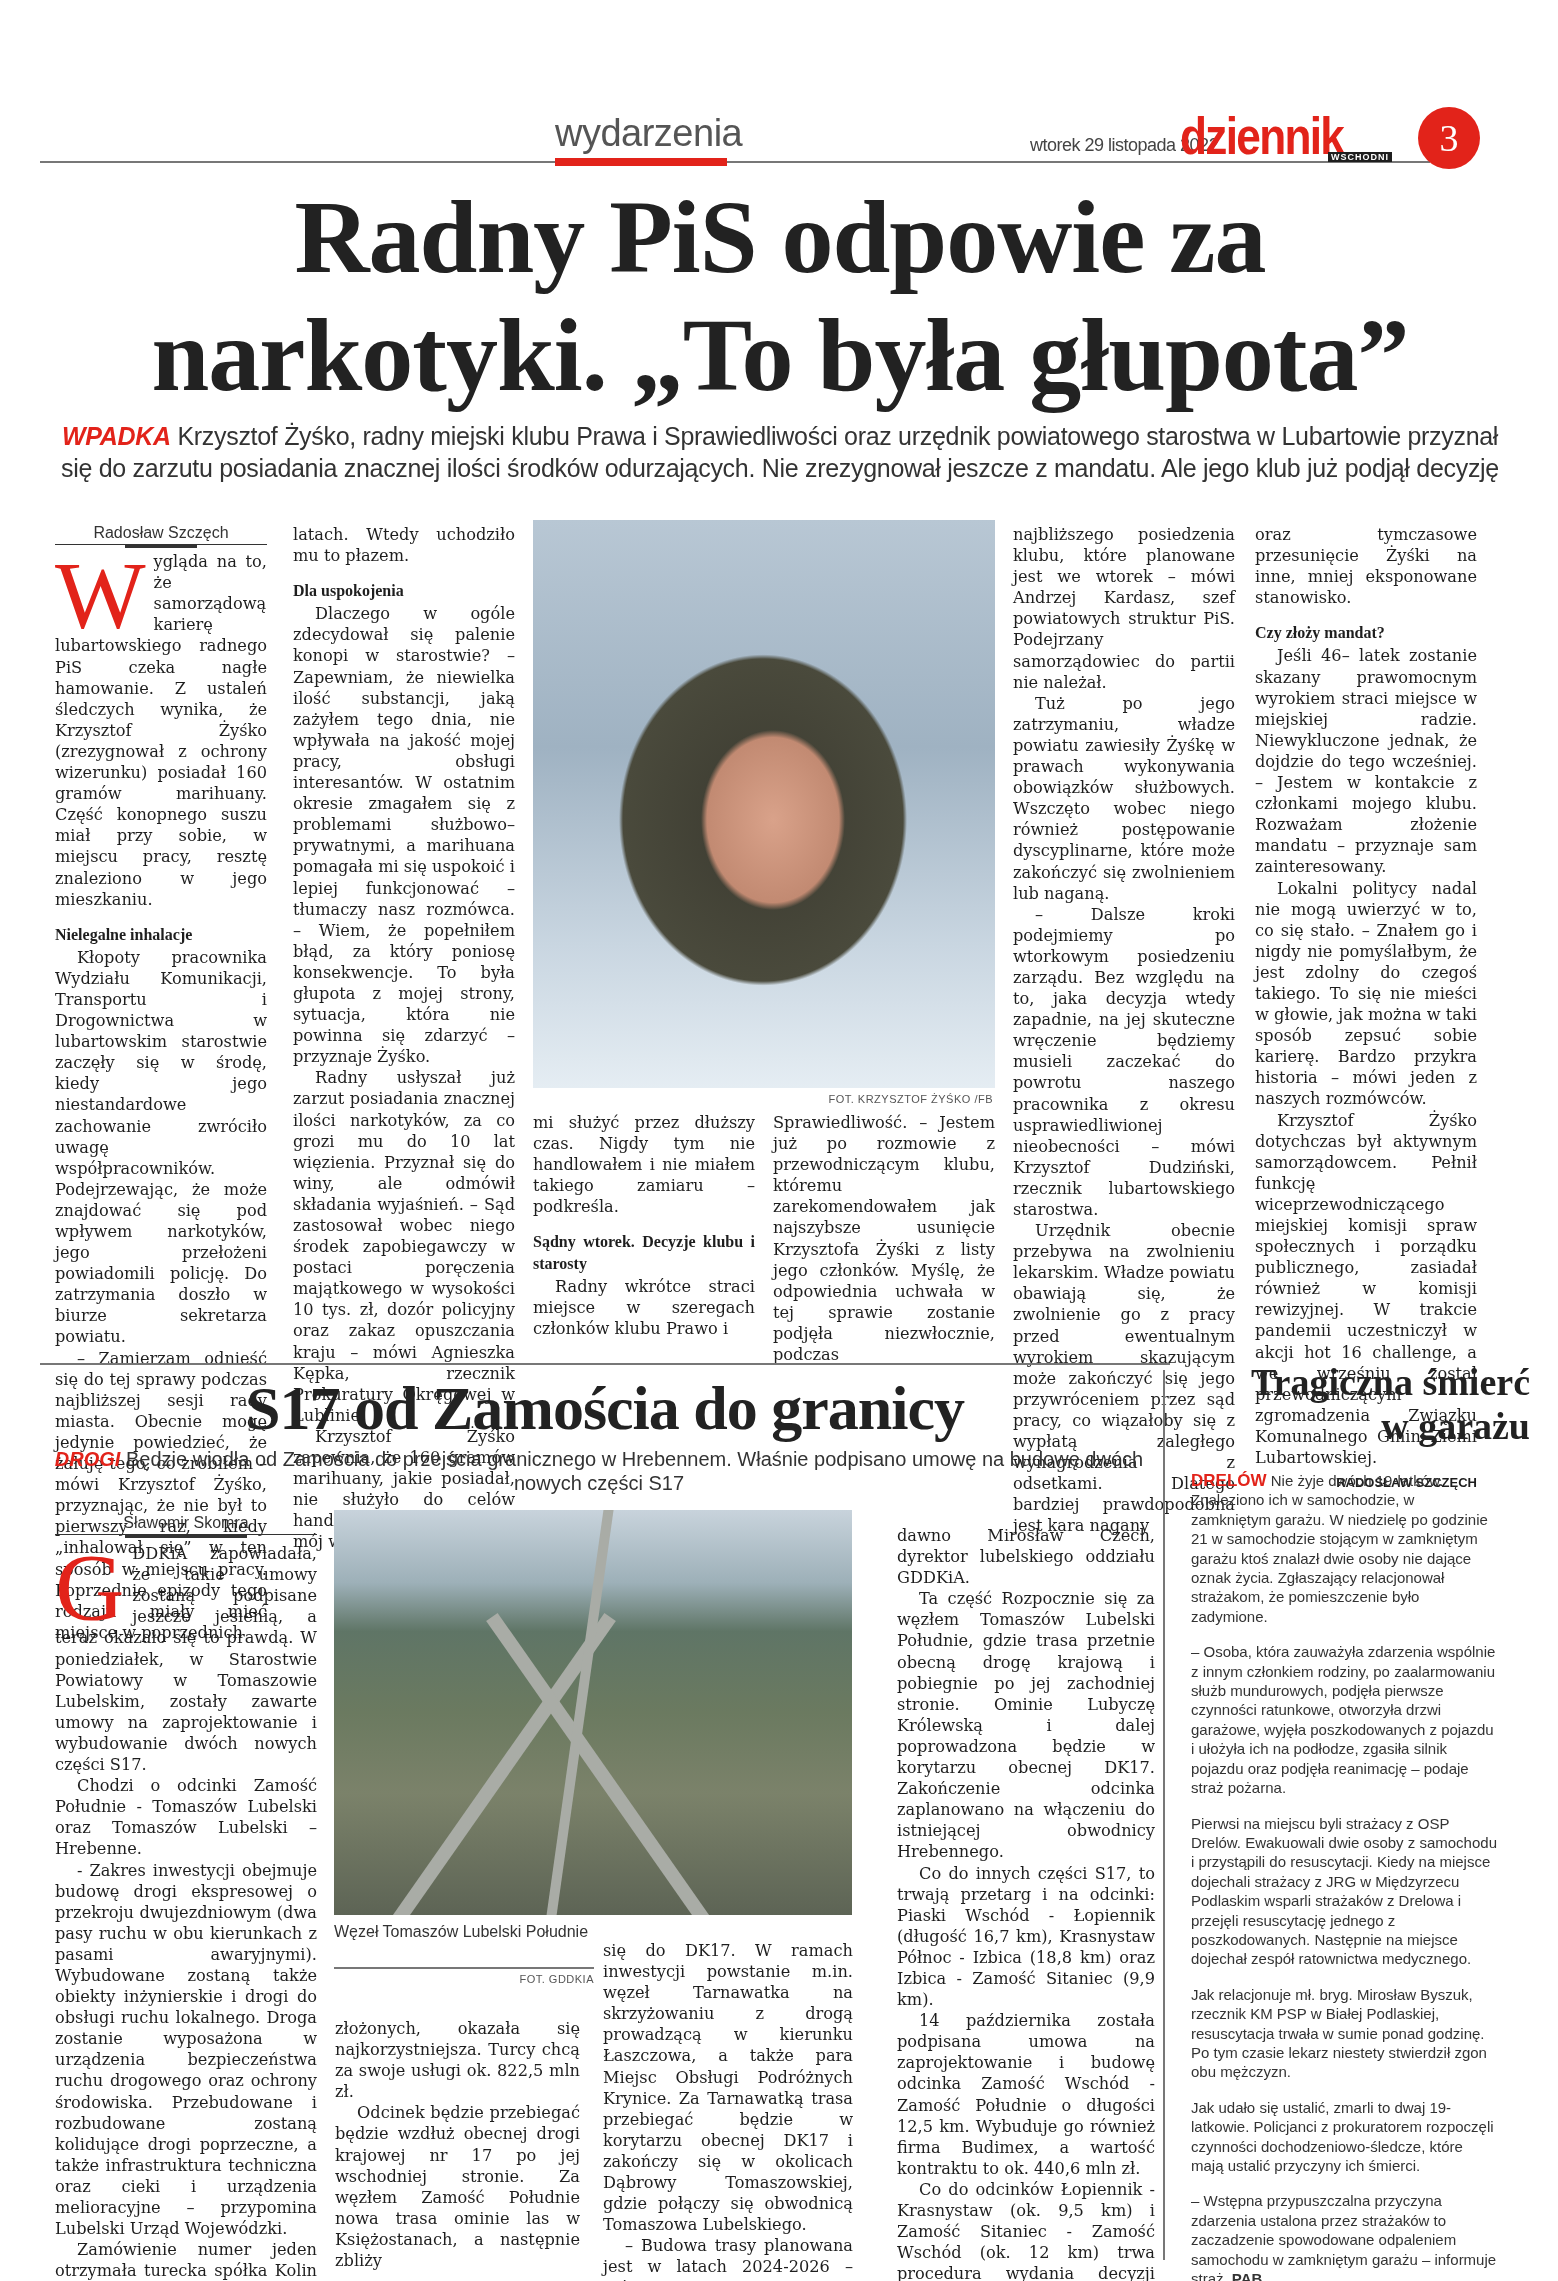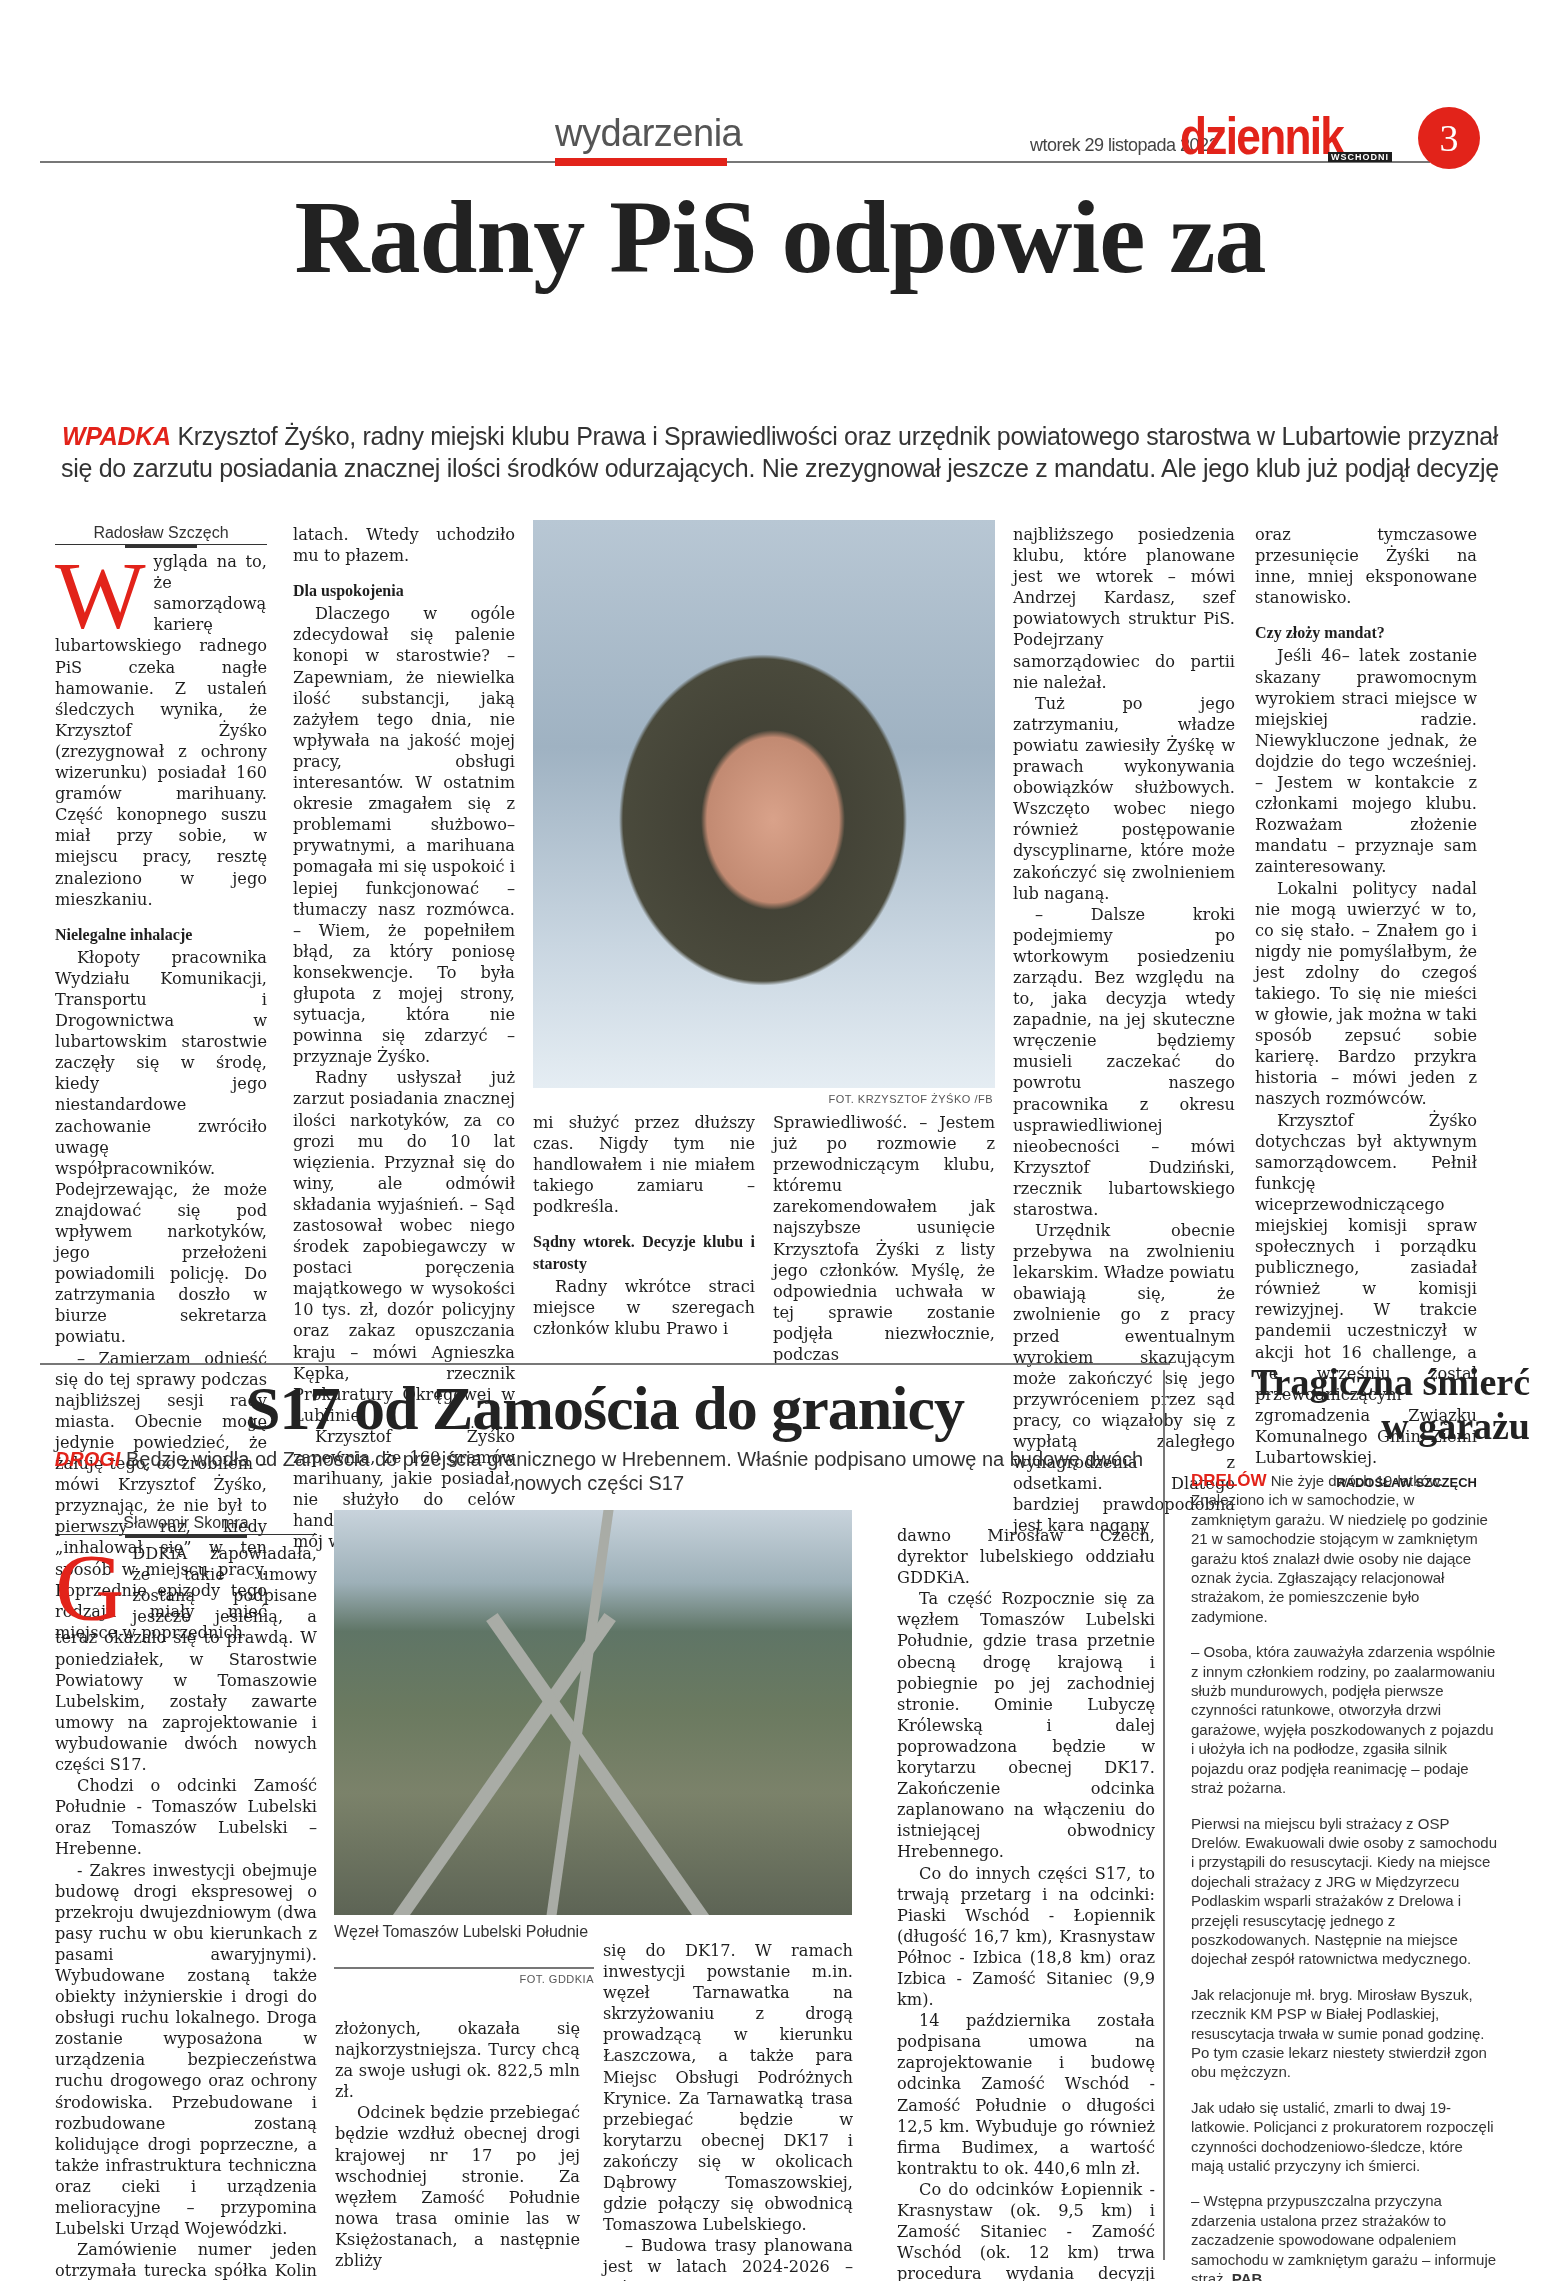--- a/index.html
+++ b/index.html
@@ -56,20 +56,21 @@
 <div class="abs section-label sans">wydarzenia</div>
 <div class="abs top-rule"></div>
 <div class="abs section-bar"></div>
 <div class="abs date sans">wtorek 29 listopada 2022</div>
 <div class="abs logo">dziennik</div>
 <div class="abs logo-sub sans">WSCHODNI</div>
 <div class="abs page-num serif">3</div>
 
 <div class="abs headline serif">
   <div>Radny PiS odpowie za</div>
+  <div>narkotyki. „To była głupota”</div>
 </div>
 <div class="abs lead sans">
   <span class="kicker">WPADKA</span>
   <span>Krzysztof Żyśko, radny miejski klubu Prawa i Sprawiedliwości oraz urzędnik powiatowego starostwa w Lubartowie przyznał się do zarzutu posiadania znacznej ilości środków odurzających. Nie zrezygnował jeszcze z mandatu. Ale jego klub już podjął decyzję</span>
 </div>
 
 <div class="abs col" style="left:55px;top:522px;width:212px;">
   <div class="byline sans">Radosław Szczęch</div>
   <div style="height:6px"></div>
   <span class="dropcap">W</span>

